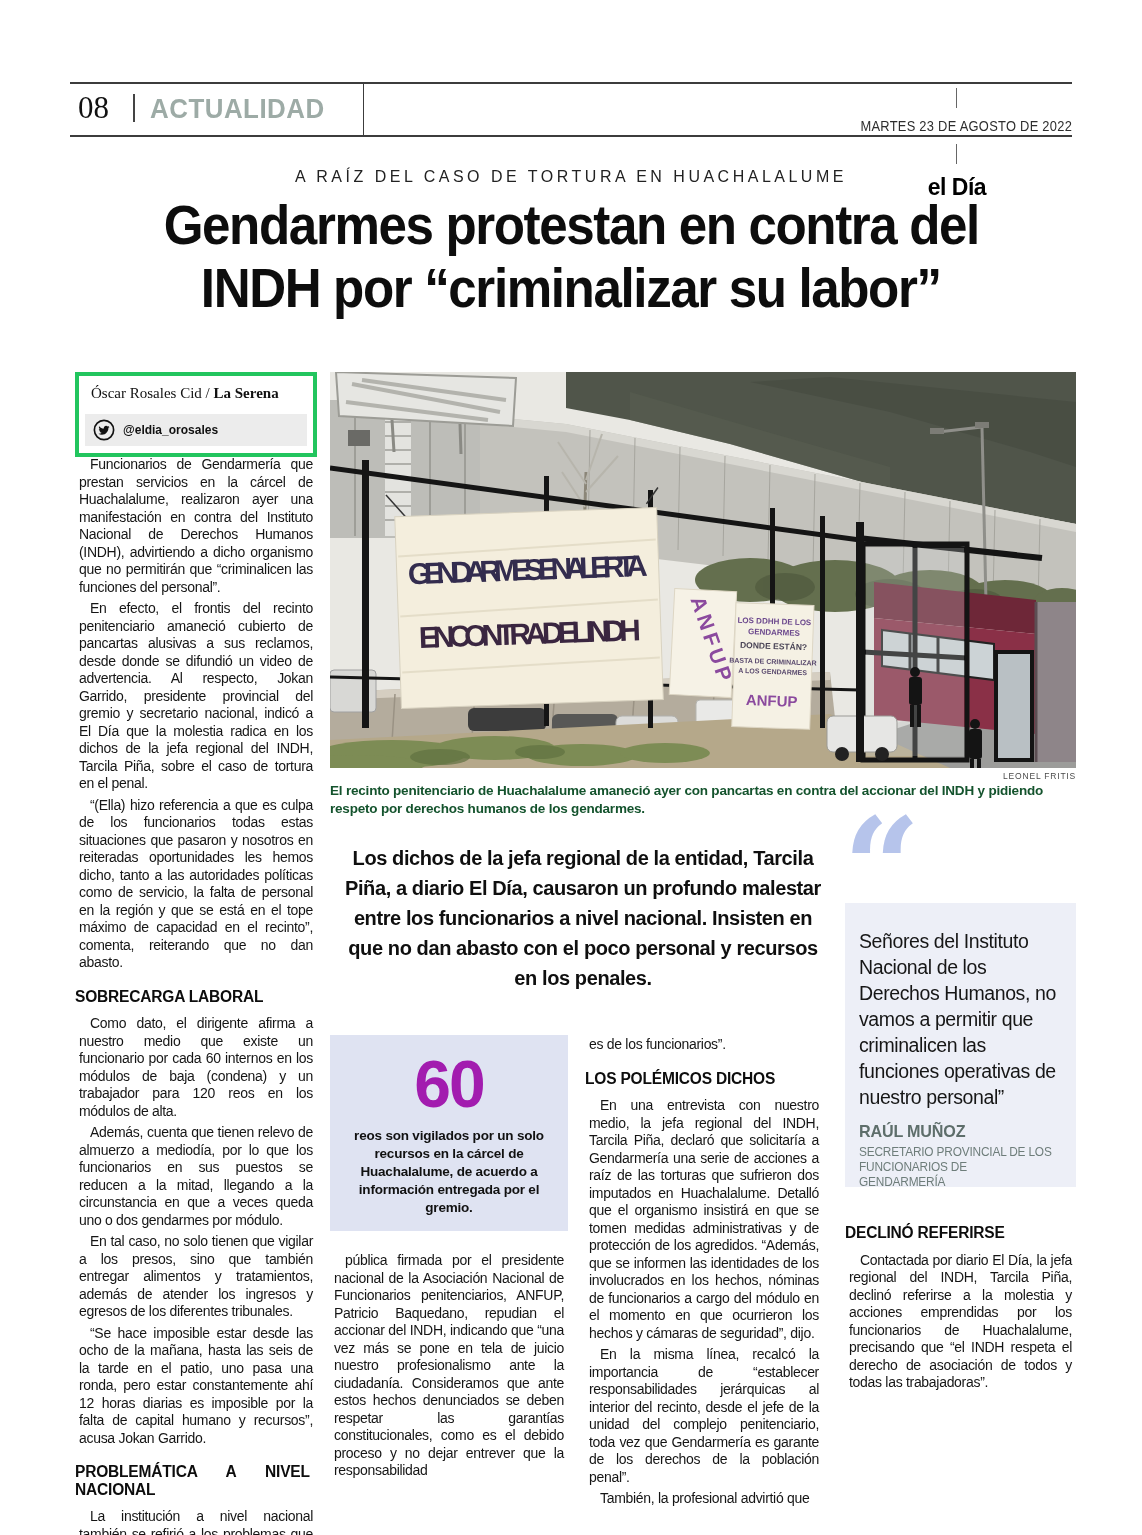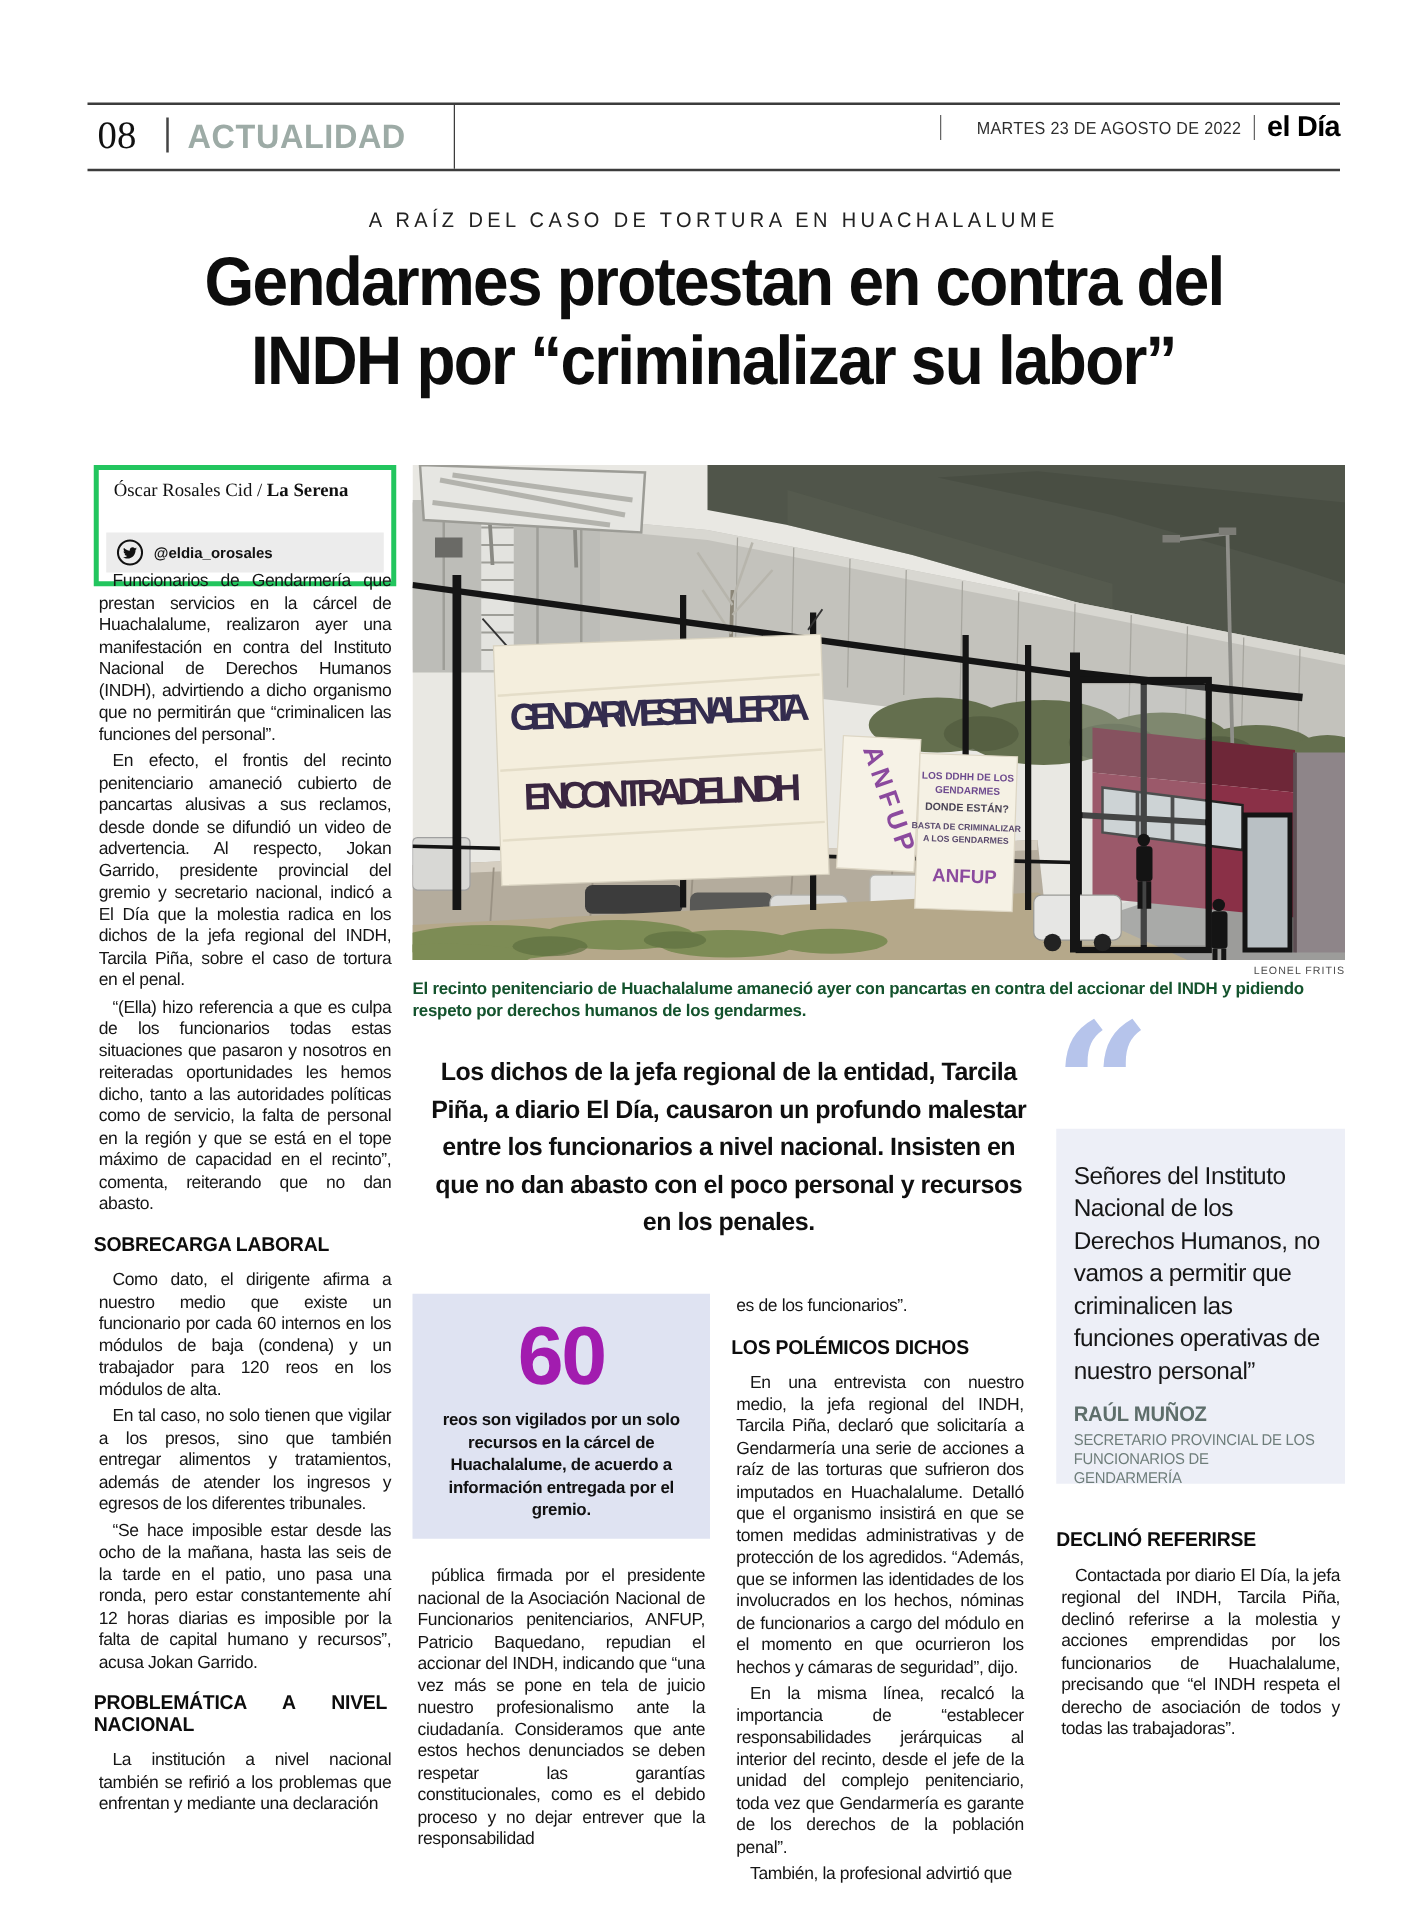--- a/index.html
+++ b/index.html
@@ -7,37 +7,37 @@
         font-family:"Liberation Sans",sans-serif;color:#1a1a1a;}
 
   
   .rule{position:absolute;left:70px;width:1002px;height:2px;background:#3c3c3c;}
   .hdr-vdiv{position:absolute;left:363px;top:84px;width:1px;height:51px;background:#3c3c3c;}
   .pageno{position:absolute;left:78px;top:90px;font-family:"Liberation Serif",serif;
           font-size:31px;color:#111;}
   .bar-sm{position:absolute;width:2px;background:#444;}
   .section{position:absolute;left:150px;top:94px;font-size:27px;font-weight:800;
            letter-spacing:.5px;transform:scaleX(.96);transform-origin:left;}
-  .hdr-right{position:absolute;right:70px;top:88px;display:flex;align-items:center;gap:10px;}
+  .hdr-right{position:absolute;right:70px;top:88px;display:flex;align-items:center;gap:10px;flex-direction:column;}
   .hdr-date{font-size:14px;color:#2e2e2e;letter-spacing:.3px;transform:scaleX(.92);transform-origin:right;}
   .hdr-sep{width:1px;height:20px;background:#666;}
   .masthead{font-size:23px;font-weight:900;letter-spacing:-.5px;color:#000;}
 
   
   .kicker{position:absolute;left:0;right:0;top:168px;text-align:center;font-size:16px;
           letter-spacing:3.5px;color:#222;transform:scaleY(1.05);}
   .headline{position:absolute;left:40px;width:1062px;top:194px;text-align:center;
             font-size:55px;line-height:63px;font-weight:800;color:#0d0d0d;letter-spacing:-1.5px;}
   .headline .hl-in{display:inline-block;transform:scaleX(.93);transform-origin:center;}
 
   
   .byline{position:absolute;left:75px;top:372px;width:234px;border:4px solid #22c55e;background:#fff;}
   .byline-name{font-family:"Liberation Serif",serif;font-size:15px;color:#111;padding:9px 12px 8px;}
   .byline-name b{font-weight:700;}
-  .tw-row{display:flex;align-items:center;gap:8px;background:#ececec;margin:16px 6px 7px;padding:5px 8px;}
+  .tw-row{display:flex;align-items:center;gap:8px;background:#ececec;margin:4px 6px 7px;padding:5px 8px;}
   .tw-handle{font-size:12px;font-weight:700;color:#111;}
 
   
   .bodycol{position:absolute;font-size:14px;line-height:17.5px;letter-spacing:-.3px;
            text-align:justify;color:#151515;}
   .bodycol p{margin:4px;text-indent:11px;}
   .subhead{font-size:16px;font-weight:800;letter-spacing:-.2px;margin:16px 0 10px;
            text-indent:0 !important;color:#0d0d0d;transform:scaleX(.97);transform-origin:left;}
 
   
@@ -111,20 +111,21 @@
 
   <div class="bodycol" style="left:75px;top:452px;width:242px;">
     <div>
         <p>Funcionarios de Gendarmería que prestan servicios en la cárcel de Huachalalume, realizaron ayer una manifestación en contra del Instituto Nacional de Derechos Humanos (INDH), advirtiendo a dicho organismo que no permitirán que “criminalicen las funciones del personal”.</p>
         <p>En efecto, el frontis del recinto penitenciario amaneció cubierto de pancartas alusivas a sus reclamos, desde donde se difundió un video de advertencia. Al respecto, Jokan Garrido, presidente provincial del gremio y secretario nacional, indicó a El Día que la molestia radica en los dichos de la jefa regional del INDH, Tarcila Piña, sobre el caso de tortura en el penal.</p>
         <p>“(Ella) hizo referencia a que es culpa de los funcionarios todas estas situaciones que pasaron y nosotros en reiteradas oportunidades les hemos dicho, tanto a las autoridades políticas como de servicio, la falta de personal en la región y que se está en el tope máximo de capacidad en el recinto”, comenta, reiterando que no dan abasto.</p>
       </div>
     <div class="subhead">SOBRECARGA LABORAL</div>
     <div>
         <p>Como dato, el dirigente afirma a nuestro medio que existe un funcionario por cada 60 internos en los módulos de baja (condena) y un trabajador para 120 reos en los módulos de alta.</p>
+        <p>Además, cuenta que tienen relevo de almuerzo a mediodía, por lo que los funcionarios en sus puestos se reducen a la mitad, llegando a la circunstancia en que a veces queda uno o dos gendarmes por módulo.</p>
         <p>En tal caso, no solo tienen que vigilar a los presos, sino que también entregar alimentos y tratamientos, además de atender los ingresos y egresos de los diferentes tribunales.</p>
         <p>“Se hace imposible estar desde las ocho de la mañana, hasta las seis de la tarde en el patio, uno pasa una ronda, pero estar constantemente ahí 12 horas diarias es imposible por la falta de capital humano y recursos”, acusa Jokan Garrido.</p>
       </div>
     <div class="subhead">PROBLEMÁTICA A NIVEL NACIONAL</div>
     <div>
         <p>La institución a nivel nacional también se refirió a los problemas que enfrentan y mediante una declaración</p>
       </div>
   </div>
 
   <div class="photo">

